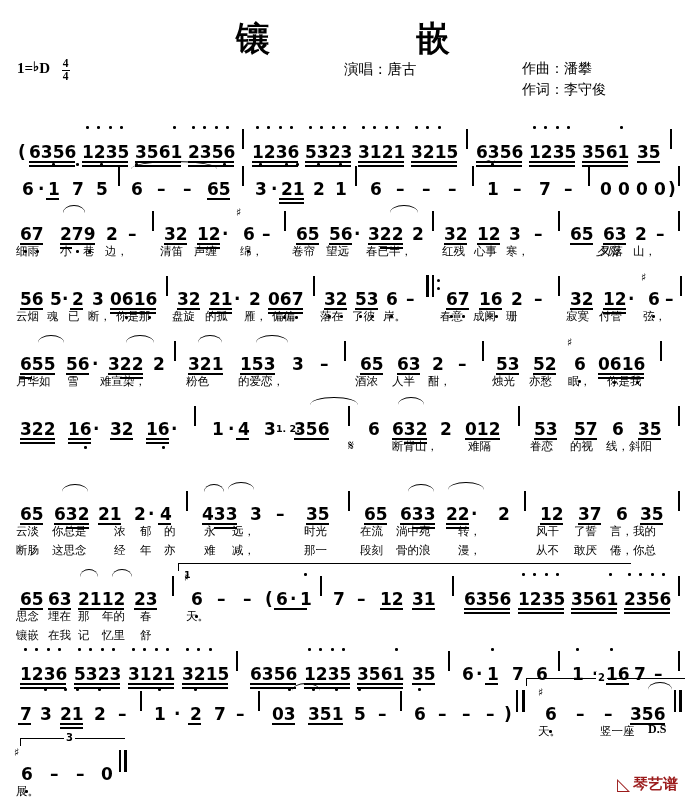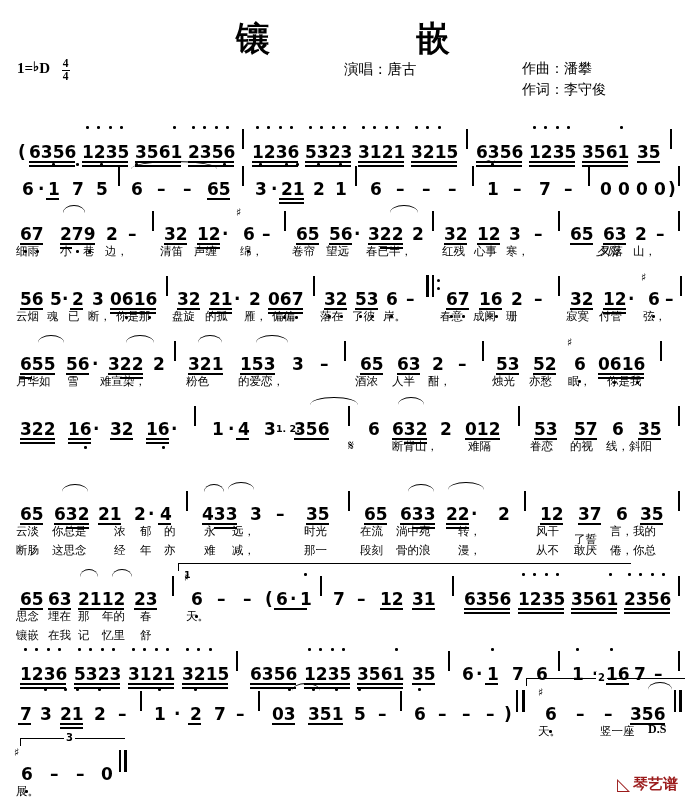--- a/index.html
+++ b/index.html
@@ -759,21 +759,21 @@
       <span class="lyr" style="left:114px;">浓</span>
       <span class="lyr" style="left:140px;">郁</span>
       <span class="lyr" style="left:164px;">的</span>
       <span class="lyr" style="left:204px;">永</span>
       <span class="lyr" style="left:232px;">远，</span>
       <span class="lyr" style="left:304px;">时光</span>
       <span class="lyr" style="left:360px;">在流</span>
       <span class="lyr" style="left:396px;">淌中宛</span>
       <span class="lyr" style="left:458px;">转，</span>
       <span class="lyr" style="left:536px;">风干</span>
-      <span class="lyr" style="left:574px;margin-top:8px;">了誓</span>
+      <span class="lyr" style="left:574px;">了誓</span>
       <span class="lyr" style="left:610px;">言，我的</span>
     </div>
     <div class="lyrics">
       <span class="lyr" style="left:16px;">断肠</span>
       <span class="lyr" style="left:52px;">这思念</span>
       <span class="lyr" style="left:114px;">经</span>
       <span class="lyr" style="left:140px;">年</span>
       <span class="lyr" style="left:164px;">亦</span>
       <span class="lyr" style="left:204px;">难</span>
       <span class="lyr" style="left:232px;">减，</span>

